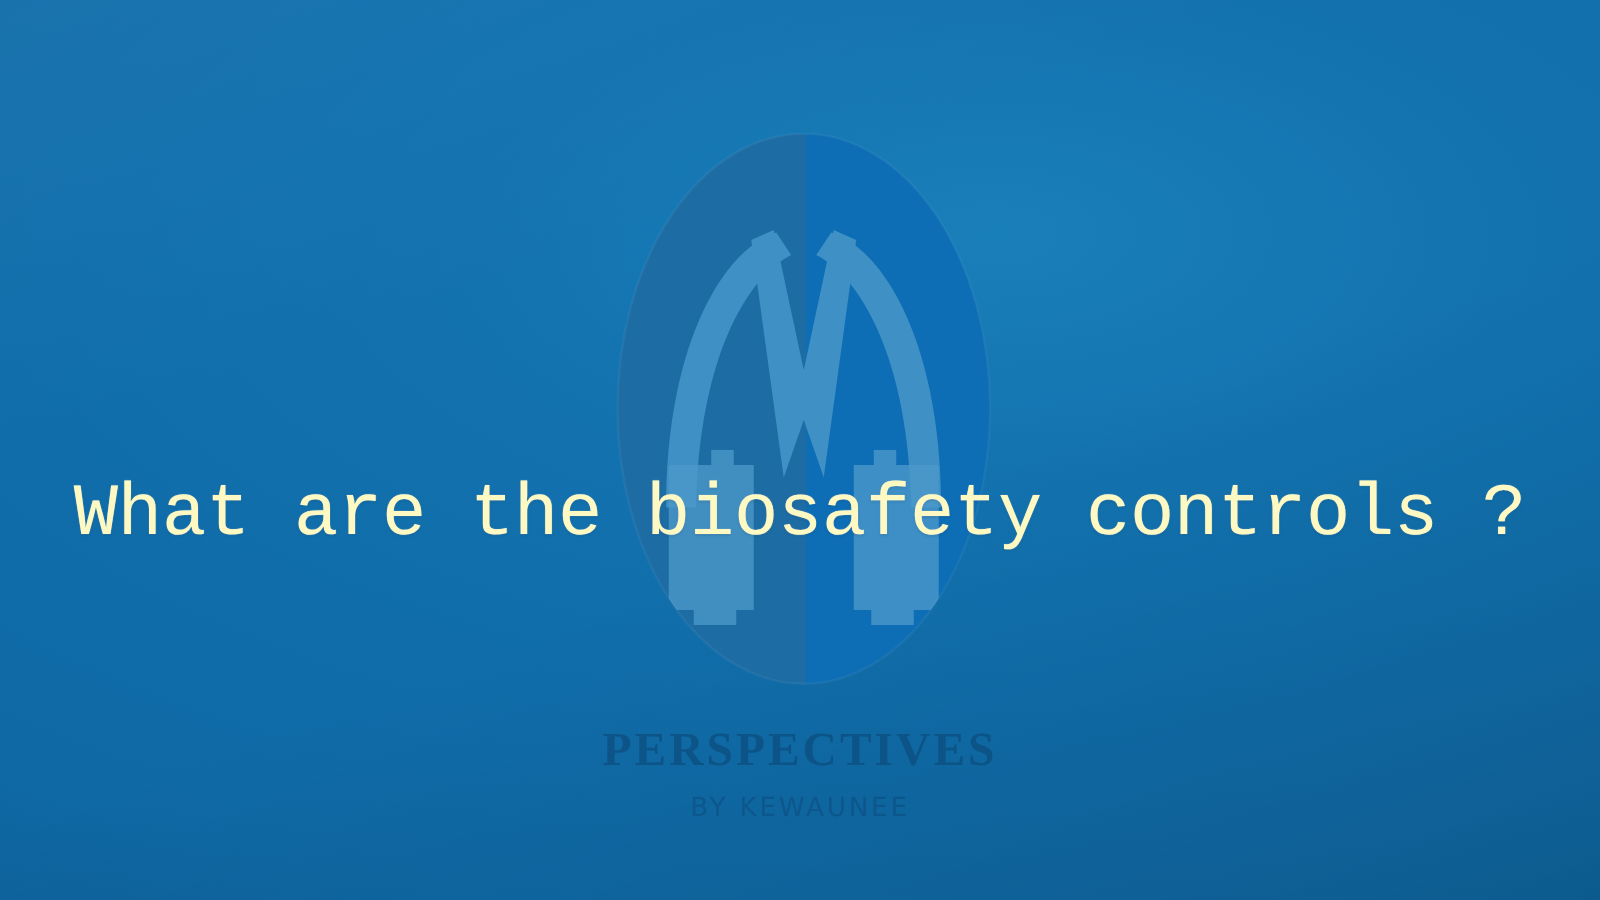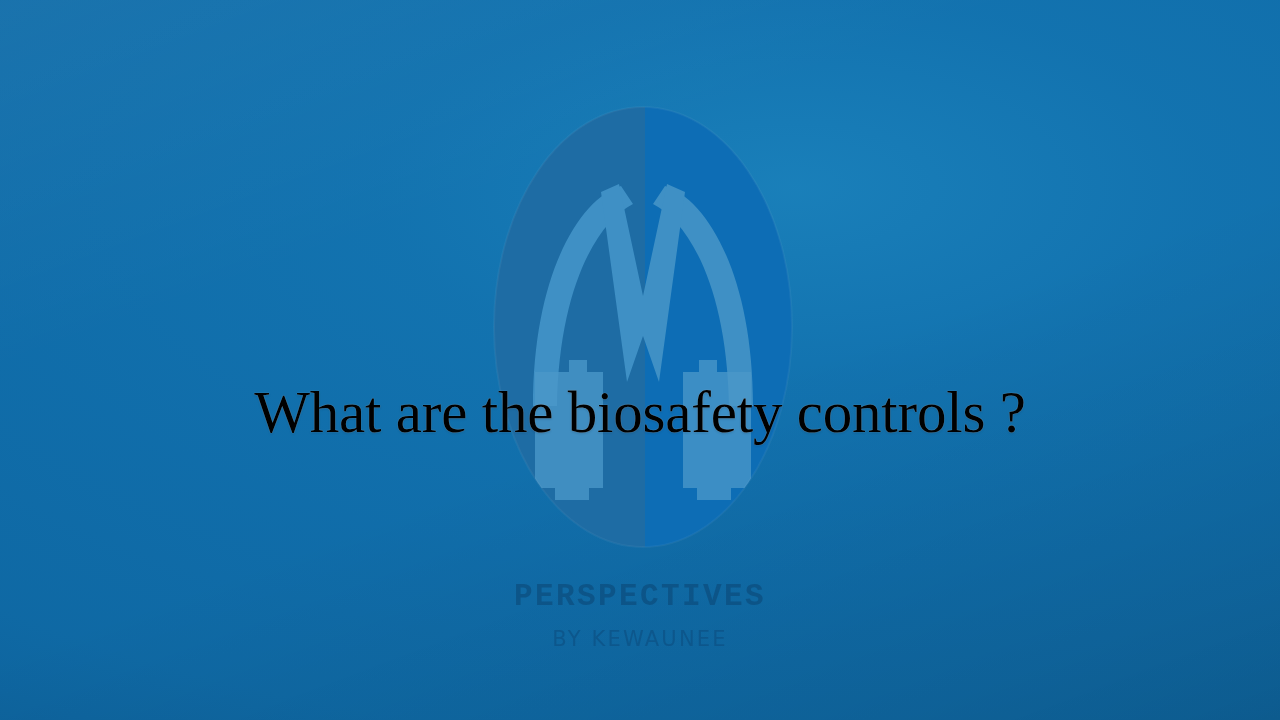--- a/index.html
+++ b/index.html
@@ -63,22 +63,22 @@
   }
   .watermark svg { display: block; width: 100%; height: 100%; }
 
   
   .title {
     position: absolute;
     left: 0;
     right: 0;
     top: 339px;
     text-align: center;
-    color: #000000;
-    font-family: Liberation Serif, serif;
+    color: #fef9c3;
+    font-family: Liberation Mono, monospace;
     font-size: 59px;
     font-weight: 400;
     letter-spacing: -0.2px;
     line-height: 1.12;
     white-space: nowrap;
     text-shadow:
       0 0 1px rgba(255,255,255,0.55),
       0 1px 2px rgba(5,55,95,0.30);
   }
 
@@ -87,22 +87,22 @@
     position: absolute;
     left: 0;
     right: 0;
     top: 581px;
     text-align: center;
     pointer-events: none;
   }
   .brand-primary {
     display: block;
     color: rgba(11,72,120,0.62);
-    font-family: Liberation Mono, monospace;
-    font-size: 31px;
+    font-family: Liberation Serif, serif;
+    font-size: 38px;
     font-weight: 700;
     letter-spacing: 2.4px;
     line-height: 1;
     white-space: nowrap;
   }
   .brand-secondary {
     display: block;
     margin-top: 17px;
     color: rgba(12,76,125,0.58);
     font-family: "DejaVu Sans", "Liberation Sans", sans-serif;

